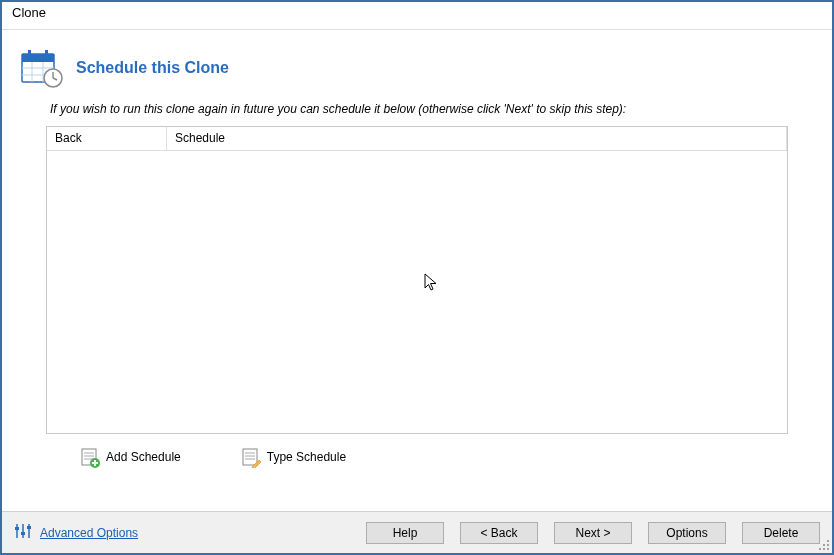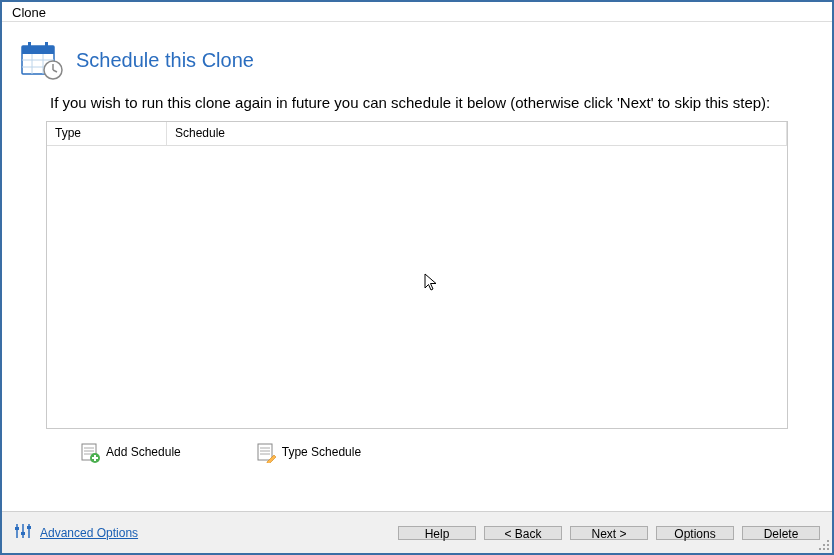--- a/index.html
+++ b/index.html
@@ -11,21 +11,21 @@
       font-family: "Segoe UI", Tahoma, Arial, sans-serif;
       font-size: 12px;
       background: #fff;
       width: 834px;
       height: 555px;
       border: 2px solid #3a6ea5;
       position: relative;
       overflow: hidden;
     }
     .titlebar {
-      height: 20px;
+      height: 28px;
       padding: 3px 10px;
       font-size: 13px;
       color: #000;
       border-bottom: 1px solid #ddd;
     }
     .content {
       padding: 18px 18px 0 18px;
     }
     .heading-row {
       display: flex;
@@ -33,28 +33,29 @@
       gap: 12px;
       margin-bottom: 14px;
     }
     .calendar-icon {
       width: 44px;
       height: 40px;
       position: relative;
       flex-shrink: 0;
     }
     .heading-text {
-      font-size: 20px;
+      font-size: 16px;
       color: #2a6dbf;
-      font-weight: 400;
+      font-weight: 700;
     }
     .intro-text {
-      font-size: 15px;
+      font-size: 12px;
       color: #000;
       margin: 8px 30px 10px 30px;
+      font-style: italic;
     }
     .table-wrap {
       margin: 0 26px;
       border: 1px solid #c9c9c9;
       height: 308px;
       background: #fff;
     }
     .table-header {
       display: flex;
       height: 24px;
@@ -64,21 +65,21 @@
     .th {
       padding: 4px 8px;
       font-size: 12px;
       color: #000;
       border-right: 1px solid #e0e0e0;
     }
     .th-type { width: 120px; }
     .th-schedule { flex: 1; }
     .actions-row {
       display: flex;
-      gap: 67px;
+      gap: 52px;
       margin: 10px 0 0 56px;
       align-items: center;
     }
     .action-btn {
       display: inline-flex;
       align-items: center;
       gap: 6px;
       background: none;
       border: none;
       font-size: 12px;
@@ -117,27 +118,28 @@
       cursor: pointer;
     }
     .bottom-buttons {
       margin-left: auto;
       display: flex;
       gap: 8px;
       align-items: center;
     }
     .win-btn {
       min-width: 78px;
-      height: 14px;
+      height: 22px;
       font-size: 12px;
       background: #e1e1e1;
       border: 1px solid #adadad;
       cursor: pointer;
       font-family: inherit;
       padding: 0 8px;
+      margin-left: 8px;
     }
     .resize-grip {
       position: absolute;
       right: 2px;
       bottom: 2px;
       width: 14px;
       height: 14px;
     }
     .cursor-arrow {
       position: absolute;
@@ -170,21 +172,21 @@
         <line x1="33" y1="30" x2="37" y2="32" stroke="#888" stroke-width="1.5"></line>
       </svg>
     </span>
     <div class="heading-text">Schedule this Clone</div>
   </div>
 
   <div class="intro-text">If you wish to run this clone again in future you can schedule it below (otherwise click 'Next' to skip this step):</div>
 
   <div class="table-wrap">
     <div class="table-header">
-      <div class="th th-type">Type</div>
+      <div class="th th-type">Back</div>
       <div class="th th-schedule">Schedule</div>
     </div>
   </div>
 
   <div class="actions-row">
     <button class="action-btn">
       <span class="sched-icon">
         <svg width="20" height="22" viewBox="0 0 20 22">
           <rect x="2" y="3" width="14" height="16" fill="#fff" stroke="#888" stroke-width="1"></rect>
           <line x1="4" y1="7" x2="14" y2="7" stroke="#aaa"></line>

